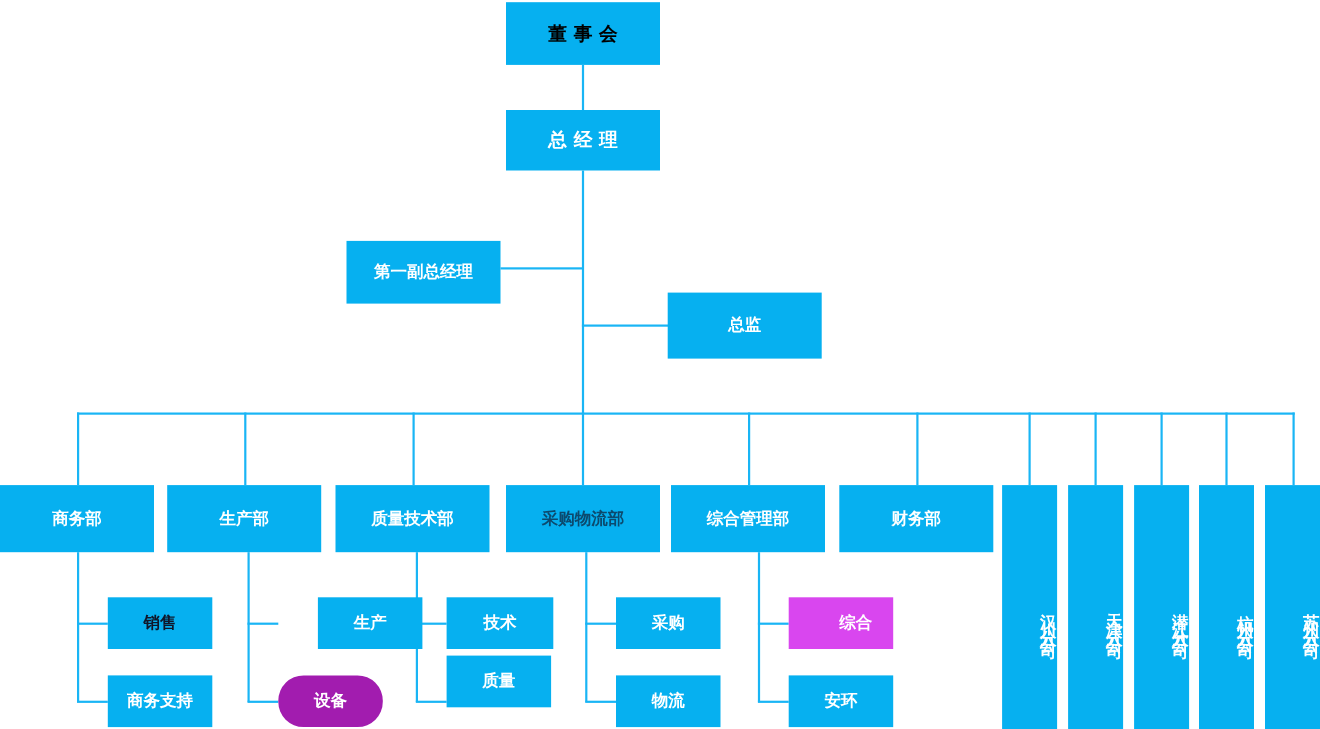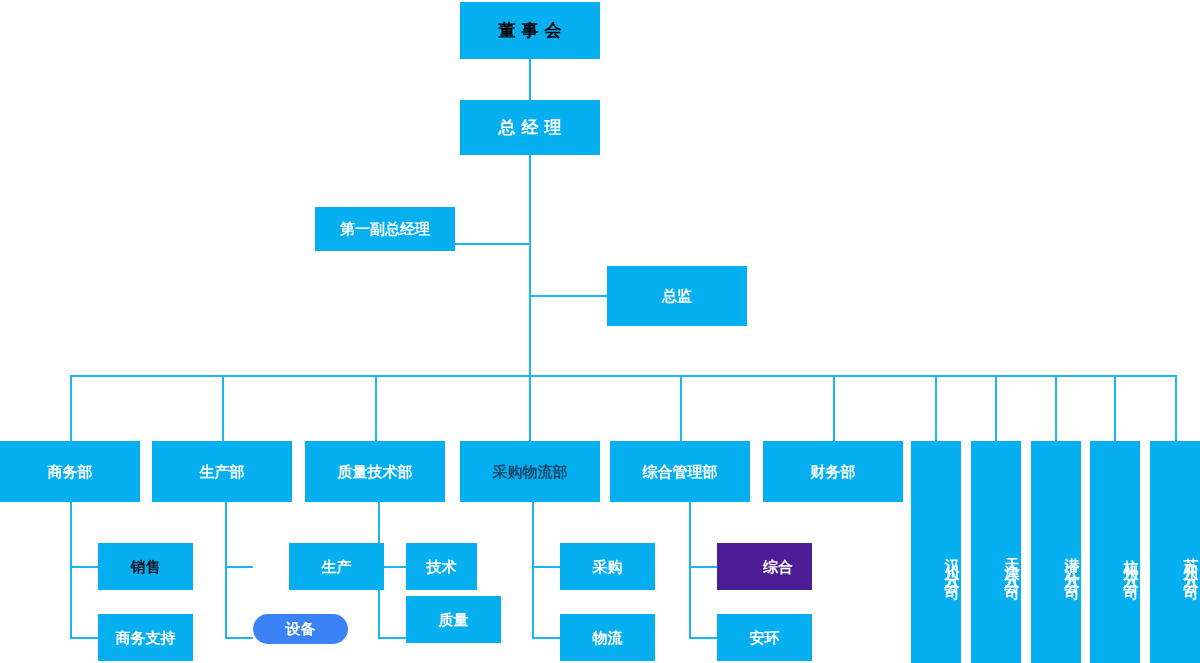--- a/index.html
+++ b/index.html
@@ -63,21 +63,21 @@
   </div>
 
   <div class="conn v" style="left: 529px; top: 59px; height: 41px; background: rgb(25, 181, 245);"></div>
 
   <div class="node level-2" style="left: 460px; top: 100px; width: 140px; height: 55px; background: rgb(6, 176, 240); color: rgb(255, 255, 255);">
     <span>总经理</span>
   </div>
 
   <div class="conn v" style="left: 529px; top: 155px; height: 221px; background: rgb(25, 181, 245);"></div>
 
-  <div class="node level-3" style="left: 315px; top: 207px; width: 140px; height: 44px; background: rgb(6, 176, 240); color: rgb(255, 255, 255);">
+  <div class="node level-3" style="left: 315px; top: 219px; width: 140px; height: 57px; background: rgb(6, 176, 240); color: rgb(255, 255, 255);">
     <span>第一副总经理</span>
   </div>
   <div class="conn h" style="left: 455px; top: 243px; width: 75px; background: rgb(25, 181, 245);"></div>
 
   <div class="node level-3" style="left: 607px; top: 266px; width: 140px; height: 60px; background: rgb(6, 176, 240); color: rgb(255, 255, 255);">
     <span>总监</span>
   </div>
   <div class="conn h" style="left: 529px; top: 295px; width: 79px; background: rgb(25, 181, 245);"></div>
 
   <div class="conn h" style="left: 70px; top: 375px; width: 1107px; background: rgb(25, 181, 245);"></div>
@@ -99,31 +99,31 @@
   <div class="conn v" style="left: 222px; top: 375px; height: 66px; background: rgb(25, 181, 245);"></div>
   <div class="node dept" style="left: 152px; top: 441px; width: 140px; height: 61px; background: rgb(6, 176, 240); color: rgb(255, 255, 255);">
     <span>生产部</span>
   </div>
   <div class="conn v" style="left: 225px; top: 502px; height: 136px; background: rgb(25, 181, 245);"></div>
   <div class="conn h" style="left: 225px; top: 566px; width: 28px; background: rgb(25, 181, 245);"></div>
   <div class="node subunit" style="left: 253px; top: 543px; width: 95px; height: 47px; background: rgb(6, 176, 240); color: rgb(255, 255, 255); margin-left: 36px;">
     <span>生产</span>
   </div>
   <div class="conn h" style="left: 225px; top: 637px; width: 28px; background: rgb(25, 181, 245);"></div>
-  <div class="node subunit" style="left: 253px; top: 614px; width: 95px; height: 30px; background: #3b82f6; color: rgb(255, 255, 255); border-radius: 23px;">
+  <div class="node subunit" style="left: 253px; top: 614px; width: 95px; height: 47px; background: #a21caf; color: rgb(255, 255, 255); border-radius: 23px;">
     <span>设备</span>
   </div>
 
   <div class="conn v" style="left: 375px; top: 375px; height: 66px; background: rgb(25, 181, 245);"></div>
   <div class="node dept" style="left: 305px; top: 441px; width: 140px; height: 61px; background: rgb(6, 176, 240); color: rgb(255, 255, 255);">
     <span>质量技术部</span>
   </div>
   <div class="conn v" style="left: 378px; top: 502px; height: 136px; background: rgb(25, 181, 245);"></div>
   <div class="conn h" style="left: 378px; top: 566px; width: 28px; background: rgb(25, 181, 245);"></div>
-  <div class="node subunit" style="left: 406px; top: 543px; width: 71px; height: 47px; background: rgb(6, 176, 240); color: rgb(255, 255, 255); text-align: center;">
+  <div class="node subunit" style="left: 406px; top: 543px; width: 97px; height: 47px; background: rgb(6, 176, 240); color: rgb(255, 255, 255); text-align: center;">
     <span>技术</span>
   </div>
   <div class="conn h" style="left: 378px; top: 637px; width: 28px; background: rgb(25, 181, 245);"></div>
   <div class="node subunit" style="left: 406px; top: 596px; width: 95px; height: 47px; background: rgb(6, 176, 240); color: rgb(255, 255, 255);">
     <span>质量</span>
   </div>
 
   <div class="conn v" style="left: 529px; top: 375px; height: 66px; background: rgb(25, 181, 245);"></div>
   <div class="node dept" style="left: 460px; top: 441px; width: 140px; height: 61px; background: rgb(6, 176, 240); color: #0c4a6e;">
     <span>采购物流部</span>
@@ -137,21 +137,21 @@
   <div class="node subunit" style="left: 560px; top: 614px; width: 95px; height: 47px; background: rgb(6, 176, 240); color: rgb(255, 255, 255);">
     <span>物流</span>
   </div>
 
   <div class="conn v" style="left: 680px; top: 375px; height: 66px; background: rgb(25, 181, 245);"></div>
   <div class="node dept" style="left: 610px; top: 441px; width: 140px; height: 61px; background: rgb(6, 176, 240); color: rgb(255, 255, 255);">
     <span>综合管理部</span>
   </div>
   <div class="conn v" style="left: 689px; top: 502px; height: 136px; background: rgb(25, 181, 245);"></div>
   <div class="conn h" style="left: 689px; top: 566px; width: 28px; background: rgb(25, 181, 245);"></div>
-  <div class="node subunit" style="left: 717px; top: 543px; width: 95px; height: 47px; background: #4c1d95; color: rgb(255, 255, 255); padding-left: 27px;">
+  <div class="node subunit" style="left: 717px; top: 543px; width: 95px; height: 47px; background: #d946ef; color: rgb(255, 255, 255); padding-left: 27px;">
     <span>综合</span>
   </div>
   <div class="conn h" style="left: 689px; top: 637px; width: 28px; background: rgb(25, 181, 245);"></div>
   <div class="node subunit" style="left: 717px; top: 614px; width: 95px; height: 47px; background: rgb(6, 176, 240); color: rgb(255, 255, 255);">
     <span>安环</span>
   </div>
 
   <div class="conn v" style="left: 833px; top: 375px; height: 66px; background: rgb(25, 181, 245);"></div>
   <div class="node dept" style="left: 763px; top: 441px; width: 140px; height: 61px; background: rgb(6, 176, 240); color: rgb(255, 255, 255);">
     <span>财务部</span>

